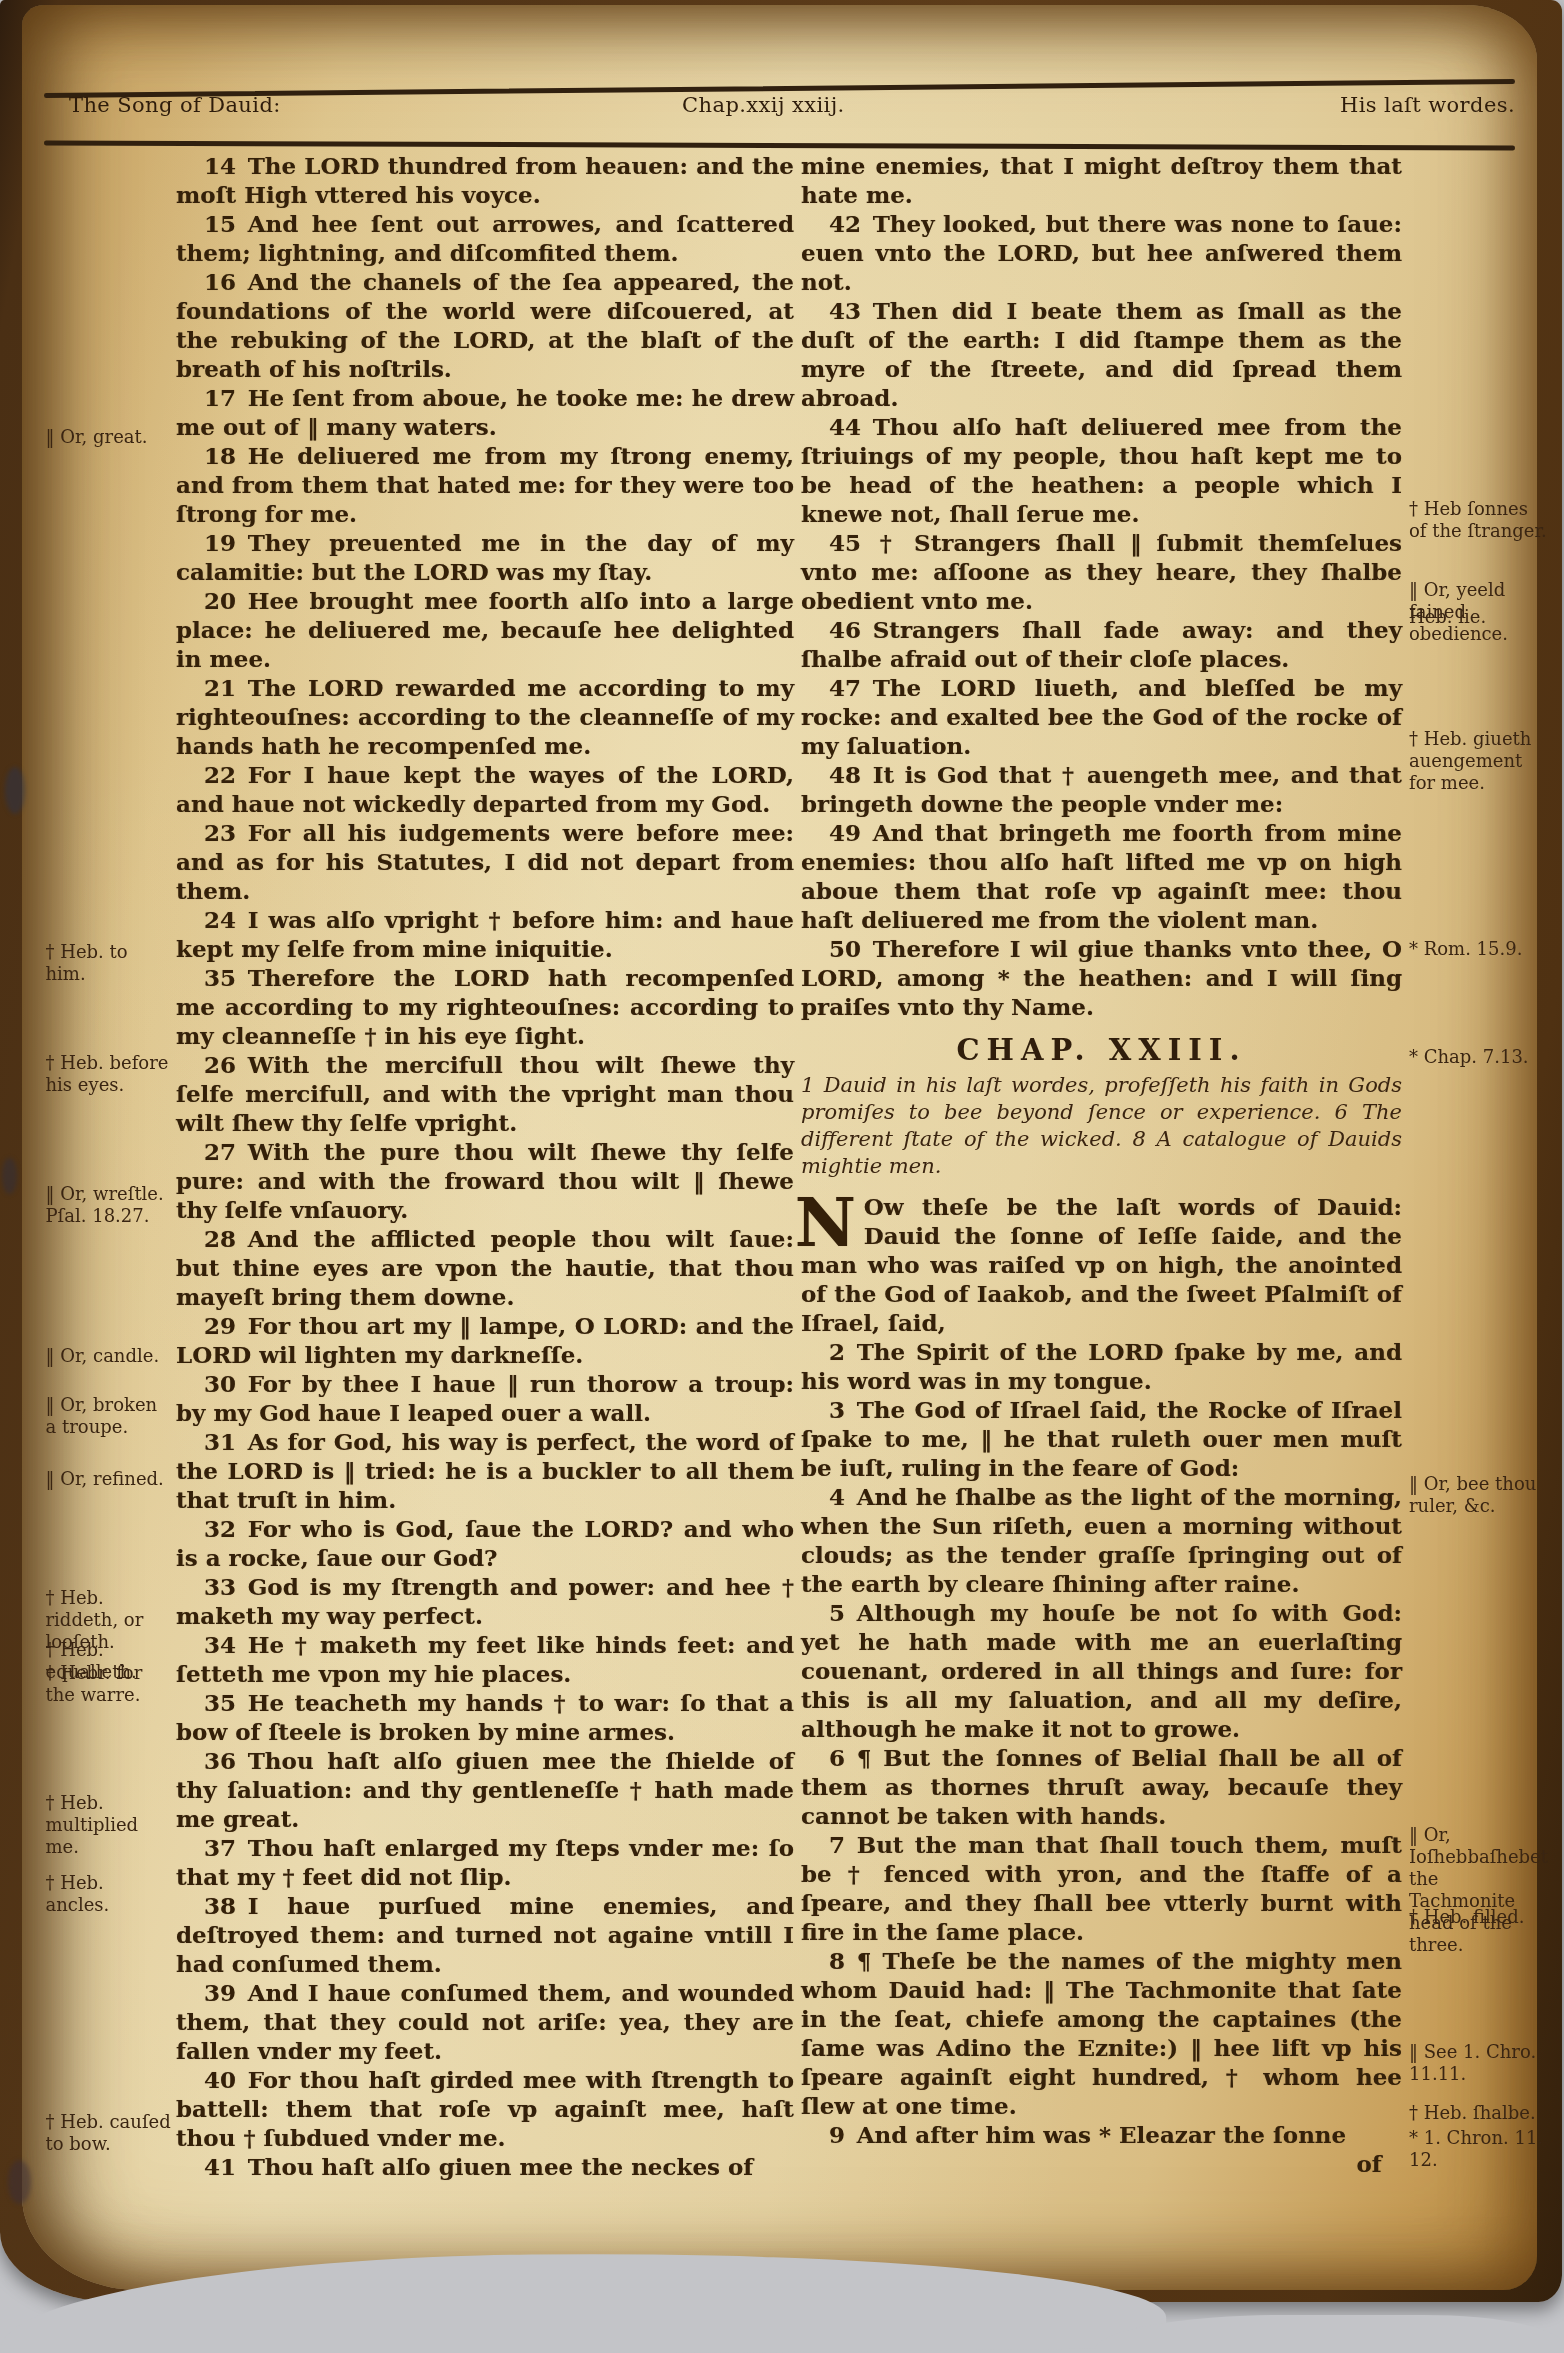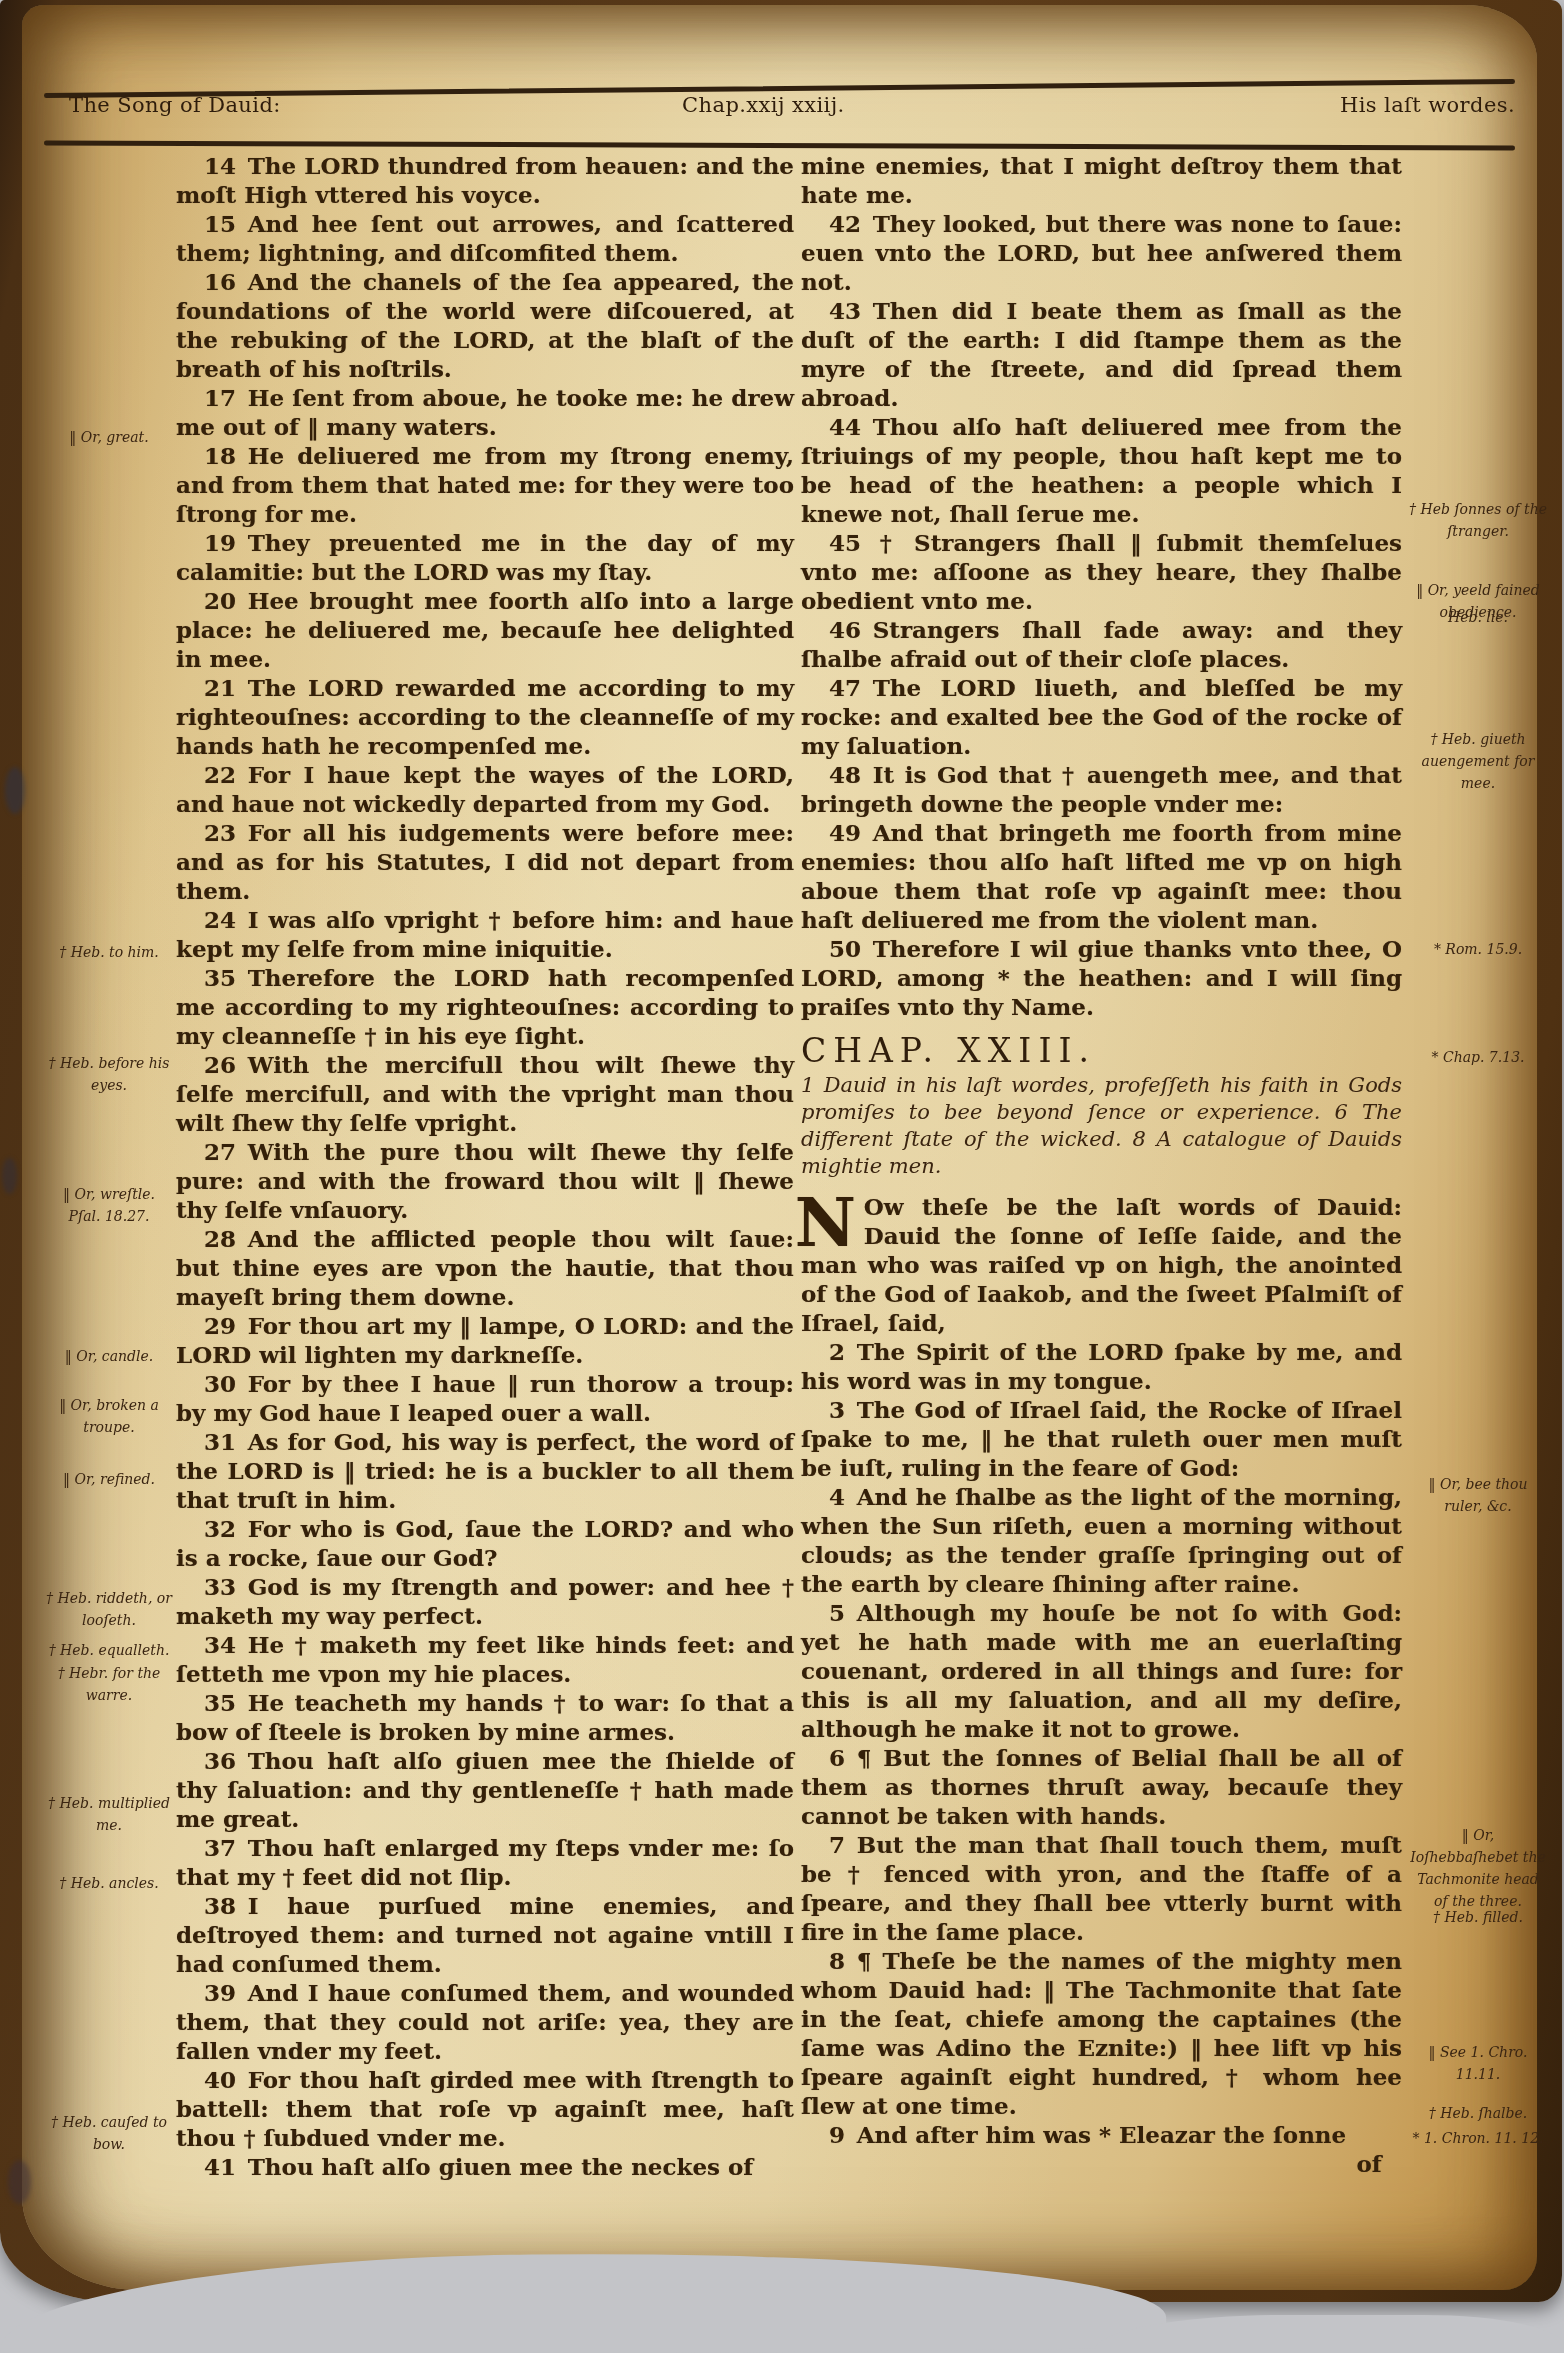--- a/index.html
+++ b/index.html
@@ -56,43 +56,42 @@
     text-shadow:0 0 0.8px rgba(52,32,9,.35);
   }
   .col-left{left:154px;width:618px;}
   .col-right{left:779px;width:601px;}
 
   .verse{margin:0;text-indent:28px;}
   .verse.cont{text-indent:0;}
   .vnum{margin-right:11.7px;}
 
   .chap-title{
-    margin:15.6px 0 6.3px;text-align:left;
-    font-size:33px;font-weight:400;letter-spacing:7px;text-indent:0;
+    margin:15.6px 0 6.3px;text-align:center;
+    font-size:29px;font-weight:700;letter-spacing:7px;text-indent:0;
     color:#301e0c;text-shadow:none;
   }
   .chap-summary{
     margin:0 0 12.5px;font-style:italic;font-weight:400;
     font-size:21px;line-height:27px;text-indent:0;
     color:#3a2410;text-shadow:none;
   }
   .dropcap{
     float:left;font-size:67px;line-height:52px;font-weight:700;
     margin:4.7px 7.8px 0 -6.3px;
   }
   .catchword{text-align:right;padding-right:20.3px;font-weight:700;}
 
   .notes{position:absolute;top:0;height:2285px;z-index:3;}
   .notes-left{left:23.5px;width:127px;}
   .notes-right{left:1387px;width:138px;}
   .note{
     position:absolute;left:0;width:100%;
-    font-style:italic;font-size:14px;line-height:22px;font-weight:500;
+    font-size:18px;line-height:22px;font-weight:500;
     color:#3a2512;
-    text-align:center;
   }
 </style>
 </head>
 <body>
 
 <div class="book"></div>
 
 <div class="page">
 
   <div class="rule rule-top"></div>

